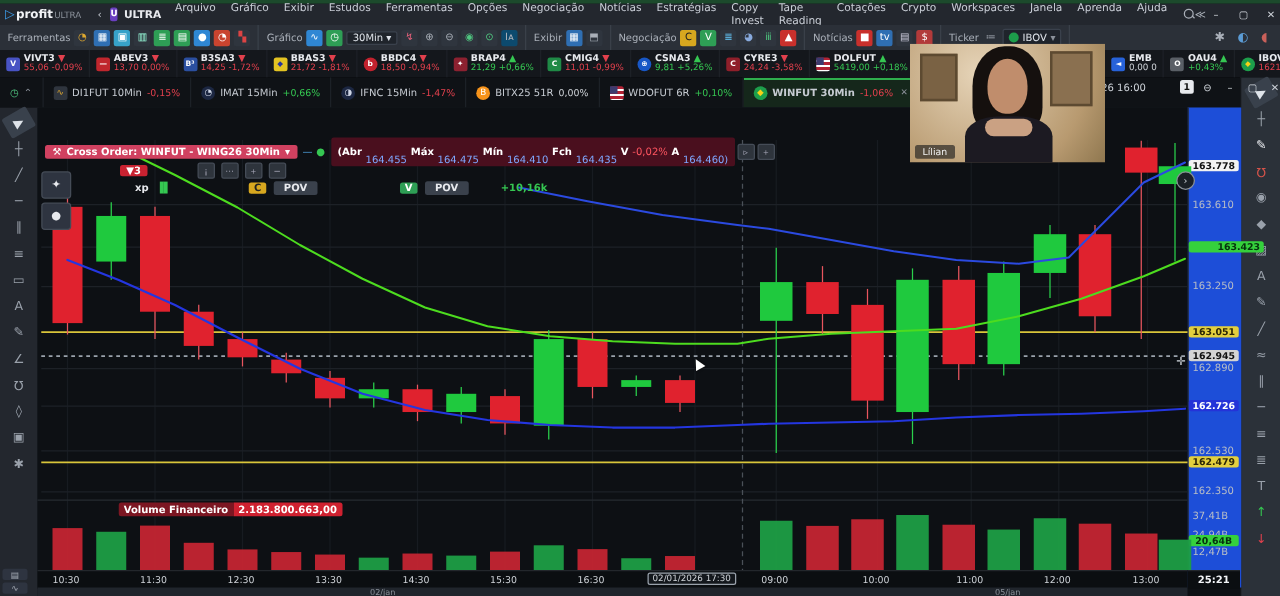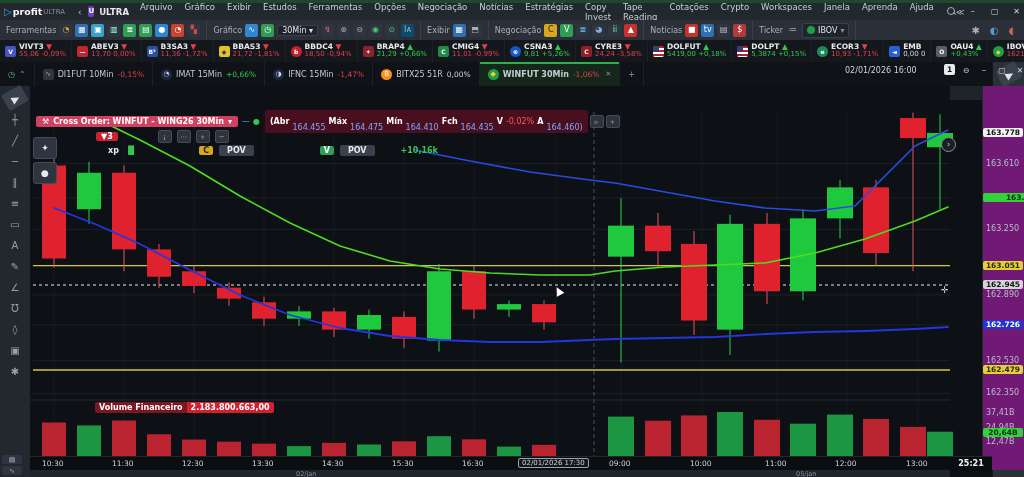--- a/index.html
+++ b/index.html
@@ -43,21 +43,21 @@
   .pseg{position:absolute;top:100px;height:11px;display:flex;align-items:center;font-size:7px;color:#fff;font-weight:bold;box-sizing:border-box;padding:0 3px;}
   
   #crossorder{left:36px;top:114px;height:15px;display:flex;align-items:center;font-size:8px;z-index:7;}
   #co-pill{background:#d04160;color:#fff;font-weight:bold;border-radius:2px;padding:1px 6px;display:flex;gap:4px;align-items:center;}
   #co-ohlc{background:#4a0f1e;border-radius:2px;margin-left:5px;padding:1px 5px;display:flex;gap:3px;align-items:center;}
   #co-ohlc .lbl{color:#fff;font-weight:bold;}
   #co-ohlc .val{color:#7fa8ff;margin-top:12px;}
   #co-ohlc .neg{color:#ff5560;}
   .mini-btn{width:12px;height:11px;background:#2e343c;border:1px solid #454c57;border-radius:2px;color:#aab;display:inline-flex;align-items:center;justify-content:center;font-size:7px;margin-left:2px;}
   
-  #paxis{left:950px;top:86px;width:42px;height:384px;background:#701a75;border-left:1px solid #23272c;font-size:8px;color:#b9bec6;margin-left:32px;}
+  #paxis{left:950px;top:86px;width:42px;height:384px;background:#1d4ed8;border-left:1px solid #23272c;font-size:8px;color:#b9bec6;}
   .axlab{position:absolute;left:3px;}
   .tag{position:absolute;left:0px;width:40px;text-align:center;border-radius:2px;font-weight:bold;font-size:7.5px;padding:0px 0;}
   
   #taxis{left:30px;top:456px;width:920px;height:14px;background:#0b0e11;border-top:1px solid #23272c;font-size:7.5px;color:#cfd3d8;}
   #navrow{left:30px;top:470px;width:920px;height:7px;background:#20252c;font-size:6.5px;color:#8a9099;}
   .datebox{position:absolute;top:1px;border:1px solid #9aa2ac;border-radius:2px;padding:0 3px;background:#14181d;font-size:7px;}
   
   .cam{position:absolute;left:728px;width:156px;overflow:hidden;z-index:40;}
   .cam-label{position:absolute;left:4px;bottom:3px;background:rgba(30,30,30,.65);color:#f0f0f0;font-size:7.5px;padding:1px 6px;border-radius:2px;z-index:5;}
   .mag{width:9px;height:9px;position:relative;display:inline-block;}
@@ -186,21 +186,21 @@
         <span class="tk-logo" style="background: rgb(192, 38, 45); color: rgb(255, 255, 255);">—</span>
         <span class="tk-col">
           <span class="tk-sym">ABEV3 <span class="dn">▼</span></span>
           <span class="tk-val dn">13,70  0,00%</span>
         </span>
       </div>
       <div class="tk">
         <span class="tk-logo" style="background: rgb(43, 79, 160); color: rgb(255, 255, 255);">B³</span>
         <span class="tk-col">
           <span class="tk-sym">B3SA3 <span class="dn">▼</span></span>
-          <span class="tk-val dn">11,36  -1,72%</span>
+          <span class="tk-val dn">14,25  -1,72%</span>
         </span>
       </div>
       <div class="tk">
         <span class="tk-logo" style="background: rgb(227, 195, 34); color: rgb(38, 51, 156);">◆</span>
         <span class="tk-col">
           <span class="tk-sym">BBAS3 <span class="dn">▼</span></span>
           <span class="tk-val dn">21,72  -1,81%</span>
         </span>
       </div>
       <div class="tk">
@@ -299,20 +299,25 @@
       </span>
       <span class="tab">
         <span class="ic ic-sm" style="background: rgb(28, 39, 66); color: rgb(207, 214, 230); border-radius: 50%;">◑</span>
         <span style="font-weight: normal;">IFNC 15Min</span>
         <span class="chg dn">-1,47%</span>
       </span>
       <span class="tab">
         <span class="ic ic-sm" style="background: rgb(247, 147, 26); color: rgb(255, 255, 255); border-radius: 50%;">B</span>
         <span style="font-weight: normal;">BITX25 51R</span>
         <span class="chg flat">0,00%</span>
+      </span>
+      <span class="tab">
+        <span class="ic ic-sm usflag"></span>
+        <span style="font-weight: normal;">WDOFUT 6R</span>
+        <span class="chg up">+0,10%</span>
       </span>
       <span class="tab active">
         <span class="ic ic-sm brflag" style="border-radius: 50%;">◆</span>
         <span style="font-weight: bold;">WINFUT 30Min</span>
         <span class="chg dn">-1,06%</span>
         <span style="color: rgb(138, 144, 153); font-size: 7px; margin-left: 2px;">✕</span>
       </span>
       <span class="tab" style="color: rgb(138, 144, 153);">+</span>
     </div>
 
@@ -624,15 +629,25 @@
   <div class="abs" style="left:950px;top:456px;width:42px;height:14px;background:#0b0e11;border-top:1px solid #23272c;color:#f2f4f7;font-weight:bold;font-size:8px;text-align:center;line-height:14px;">25:21</div>
   <div class="abs" id="navrow">
     <span class="abs" style="left:266px;top:0;">02/jan</span>
     <span class="abs" style="left:766px;top:0;">05/jan</span>
   </div>
   <div class="abs" style="left:2px;top:455px;z-index:5;" id="corner-icons">
       <div style="width: 20px; height: 9px; background: rgb(46, 52, 64); border-radius: 2px; color: rgb(170, 176, 185); display: flex; align-items: center; justify-content: center; margin-bottom: 2px; font-size: 7px;">▤</div>
       <div style="width: 20px; height: 9px; background: rgb(46, 52, 64); border-radius: 2px; color: rgb(170, 176, 185); display: flex; align-items: center; justify-content: center; margin-bottom: 2px; font-size: 7px;">∿</div>
     </div>
 
+  <div class="cam" style="top:35px;height:95px;">
+    <div style="position:absolute;inset:0;background:radial-gradient(circle at 35% 25%,#e6d4b8,#b89a70 70%,#8f774f);"></div>
+    <div style="position:absolute;left:8px;top:8px;width:26px;height:34px;background:#7a6244;border:2px solid #5d4a31;"></div>
+    <div style="position:absolute;right:10px;top:6px;width:30px;height:40px;background:#8a7050;border:2px solid #5d4a31;"></div>
+    <div style="position:absolute;left:50px;top:2px;width:56px;height:70px;background:#15100e;border-radius:46% 46% 30% 30%;"></div>
+    <div style="position:absolute;left:62px;top:12px;width:32px;height:44px;background:#c08d6c;border-radius:50% 50% 45% 45%;"></div>
+    <div style="position:absolute;left:44px;top:58px;width:70px;height:40px;background:#1c1a22;border-radius:40% 40% 0 0;"></div>
+    <div style="position:absolute;left:60px;top:60px;width:38px;height:14px;background:#caa183;border-radius:8px;"></div>
+    <span class="cam-label">Lílian</span>
+  </div>
 
   <div class="abs" id="cursor" style="left:554px;top:284px;">▲</div>
 </div>
 
 </body></html>

